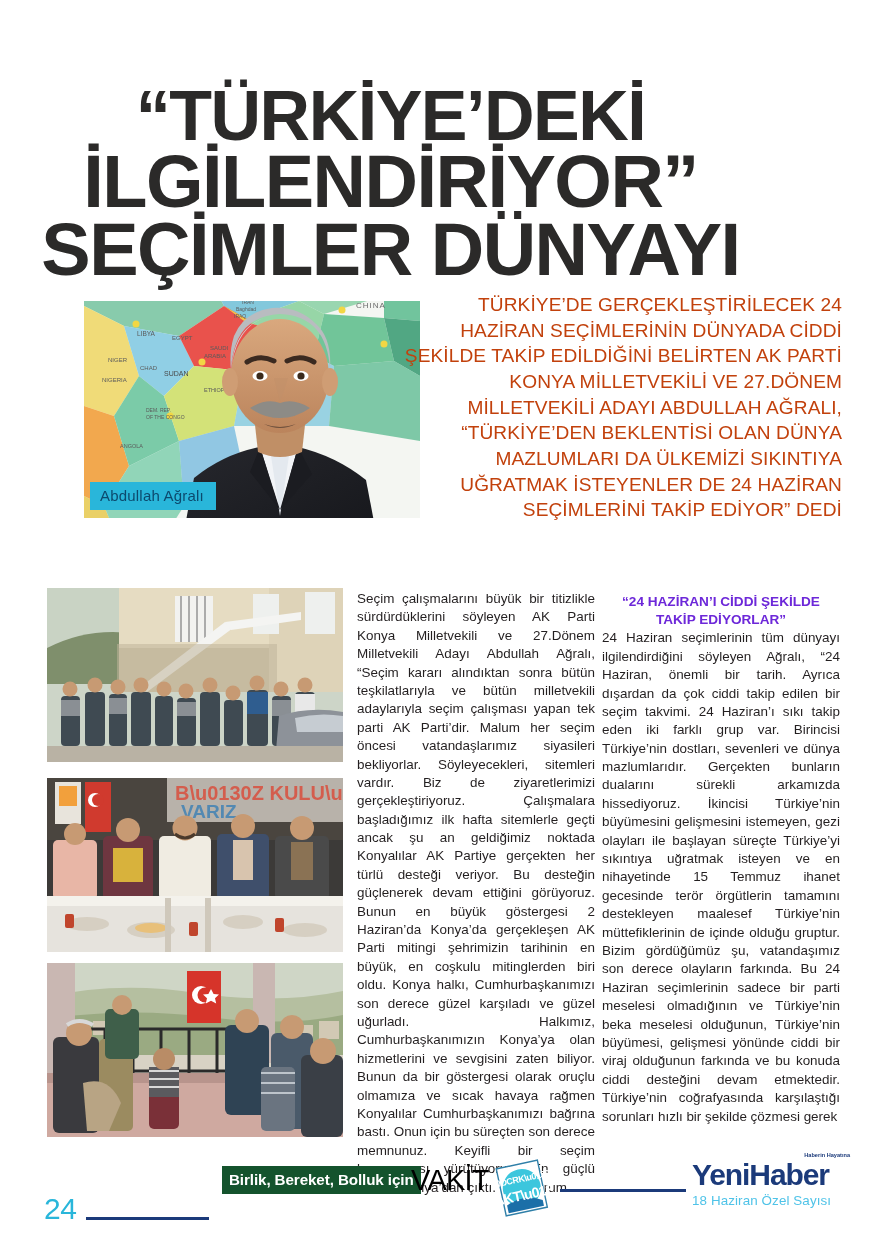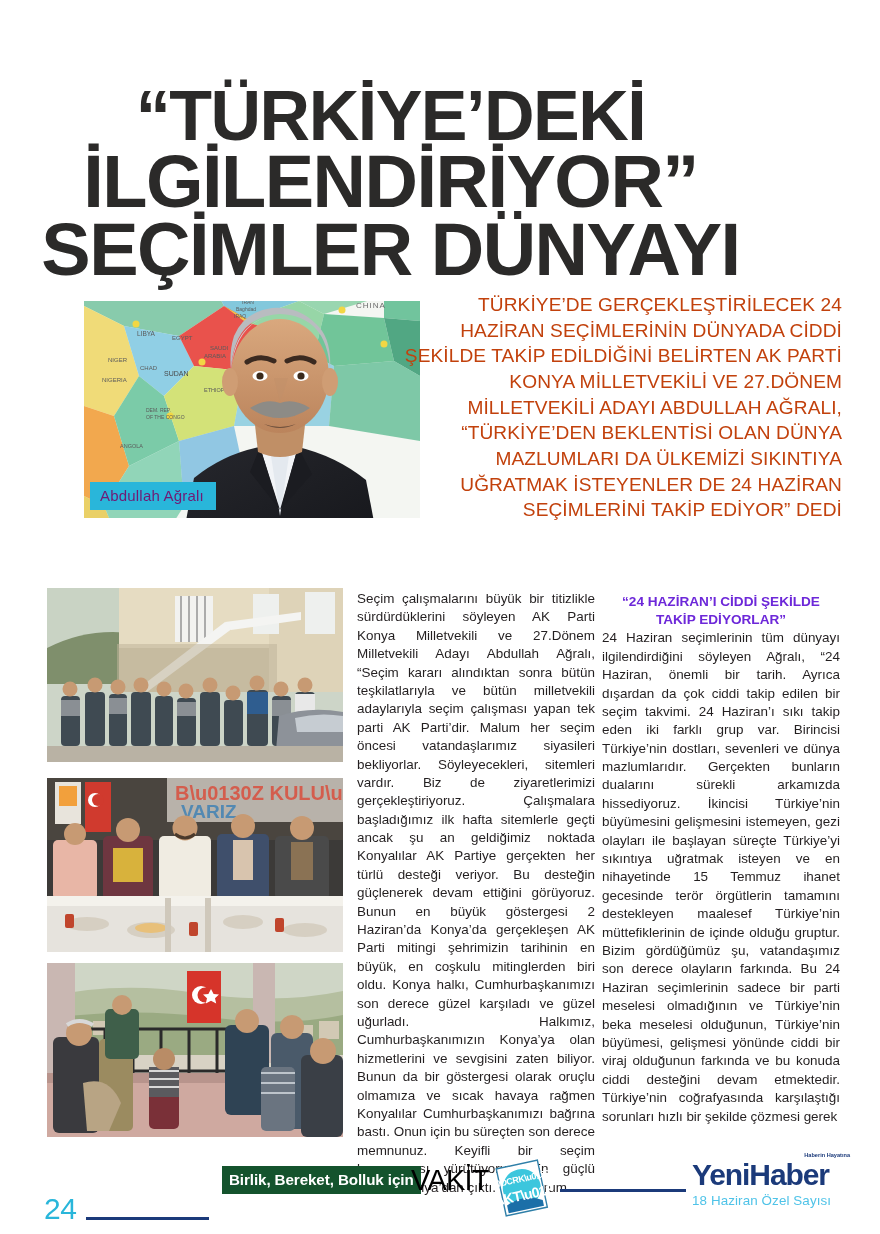--- a/index.html
+++ b/index.html
@@ -51,21 +51,21 @@
     inset: 0;
     overflow: hidden;
     background: #cfe4d8;
   }
   .hero-photo svg { display: block; width: 100%; height: 100%; }
   .hero-caption {
     position: absolute;
     left: 6px;
     bottom: 8px;
     background: #29b6da;
-    color: #701a75;
+    color: #0c4a6e;
     font-size: 15px;
     line-height: 1;
     padding: 6px 12px 7px 10px;
     letter-spacing: 0.2px;
     white-space: nowrap;
   }
 
   
   .lead {
     position: absolute;

